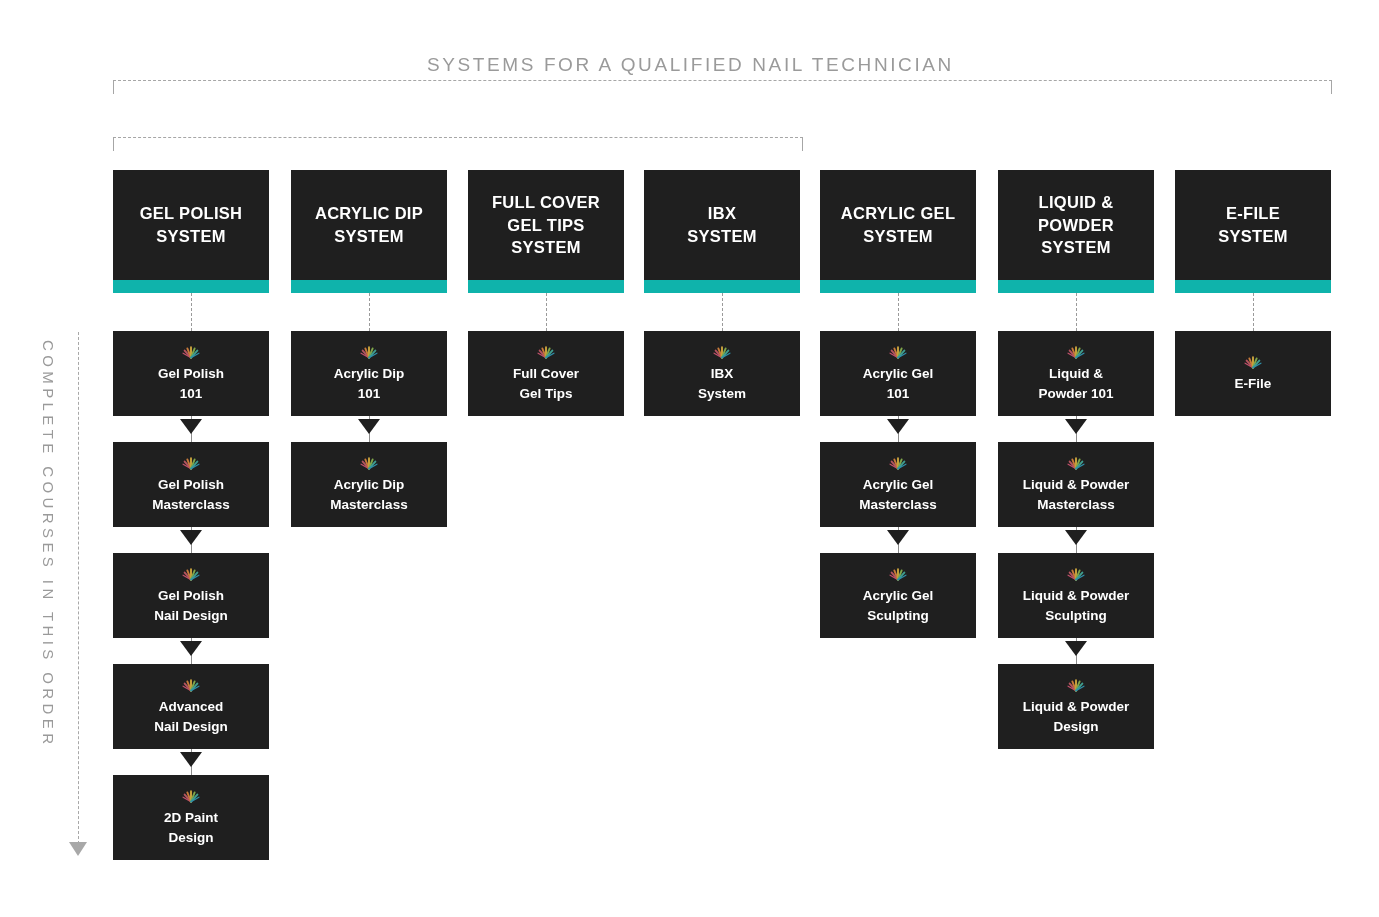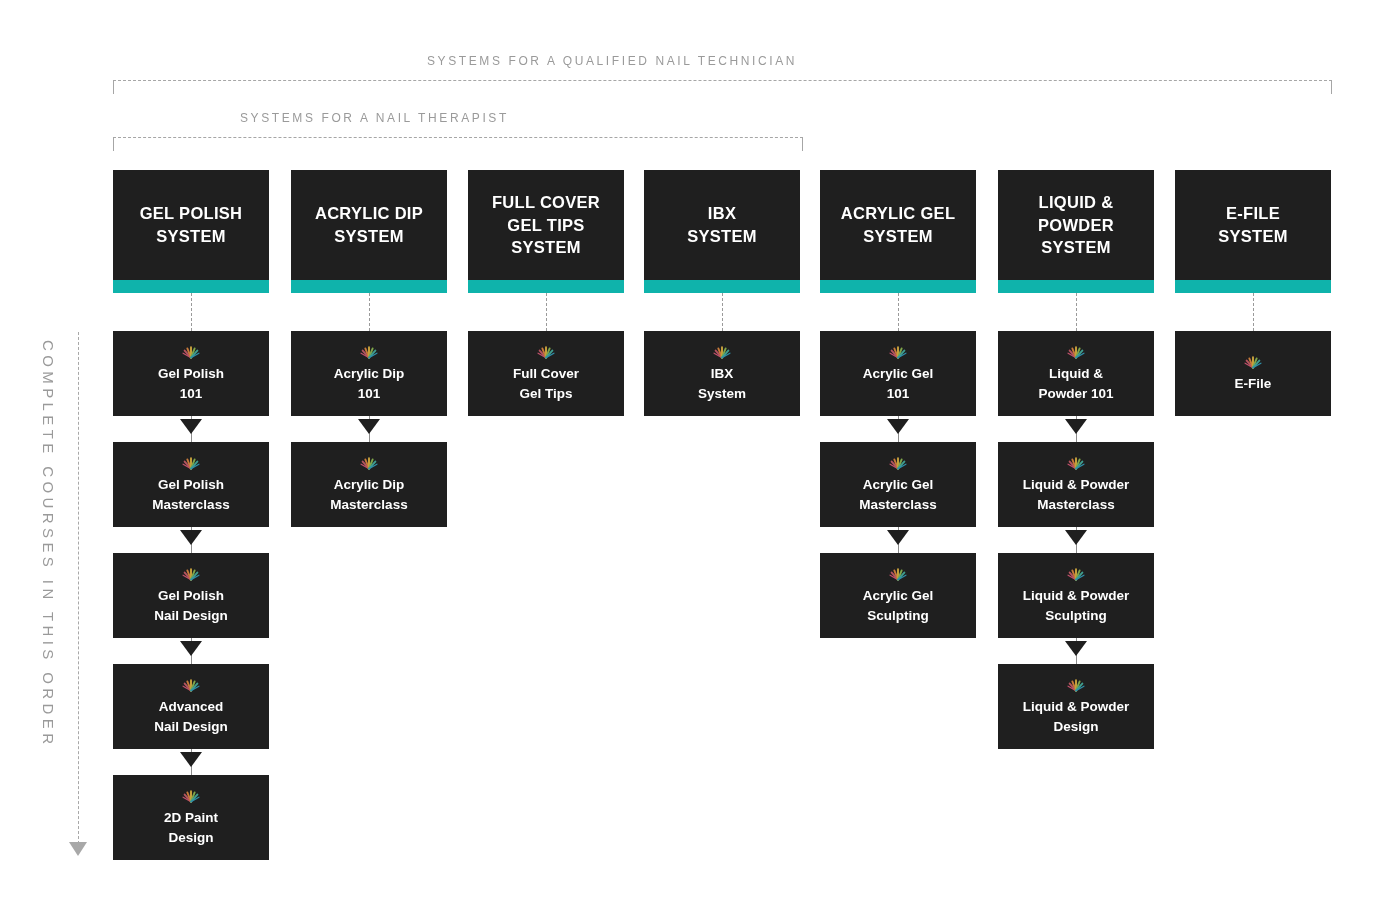--- a/index.html
+++ b/index.html
@@ -10,21 +10,21 @@
     font-family:"Liberation Sans", sans-serif;
     color:#1f1f1f;
     overflow:hidden;
     position:relative;
   }
   #canvas{position:absolute;left:0;top:0;width:1379px;height:917px;}
 
   
   .bracket-label{
     position:absolute;
-    font-size:12px;
+    font-size:19px;
     letter-spacing:2.6px;
     font-weight:400;
     color:#9a9a9a;
     white-space:nowrap;
   }
   .bracket{
     position:absolute;
     height:14px;
     border-top:1px dashed #a6a6a6;
     border-left:1px solid #a6a6a6;
@@ -127,21 +127,20 @@
   }
 </style>
 </head>
 <body>
 
 <div id="canvas">
 
   <div class="bracket-label" id="bracket-label-0" style="left:427px;top:54px;">SYSTEMS FOR A QUALIFIED NAIL TECHNICIAN</div>
   <div class="bracket" id="bracket-0" style="left:113px;top:80px;width:1219px;"></div>
 
-  <div class="bracket-label" id="bracket-label-1" style="left:240px;top:111px;">SYSTEMS FOR A NAIL THERAPIST</div>
   <div class="bracket" id="bracket-1" style="left:113px;top:137px;width:690px;"></div>
 
   <div class="axis-line" style="left:78px;top:332px;height:512px;"></div>
   <div class="axis-arrow" style="left:69px;top:842px;"></div>
   <div class="axis-label" style="left:57px;top:340px;">COMPLETE COURSES IN THIS ORDER</div>
 
   <div id="columns-layer">
       <div class="sys-card" style="left:113px;top:170px;width:156px;height:110px;">
         <div class="sys-title">GEL POLISH<br>SYSTEM</div>
       </div>

